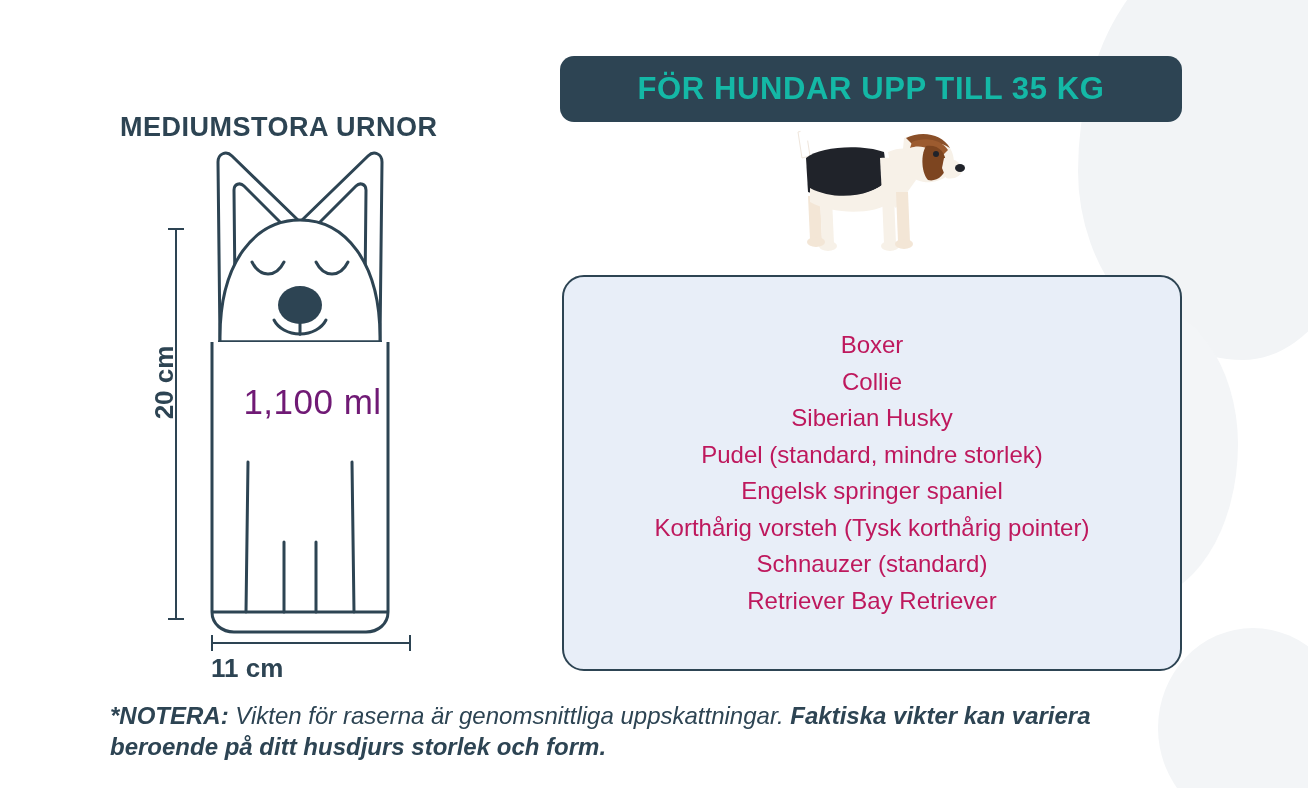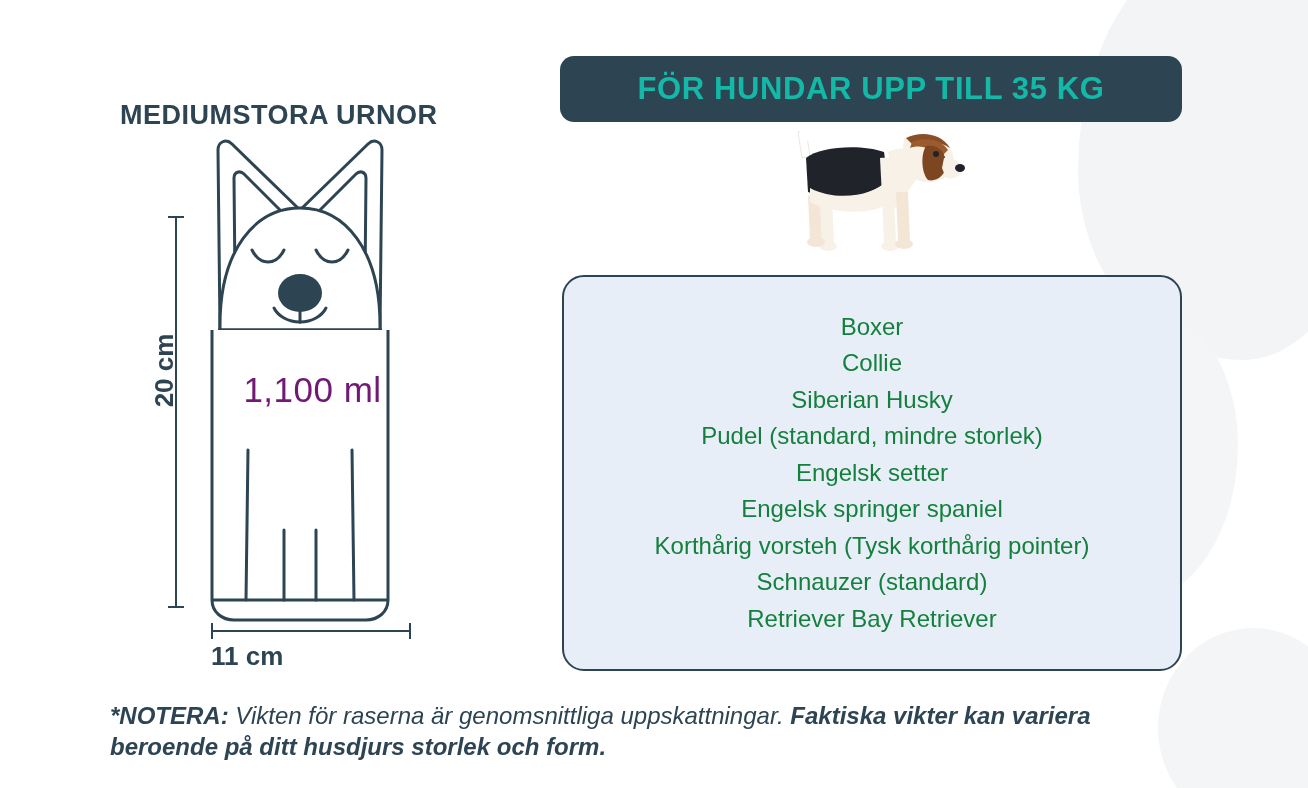--- a/index.html
+++ b/index.html
@@ -55,21 +55,21 @@
     position: relative;
     z-index: 2;
     width: 100%;
     height: 100%;
   }
 
   
   .left-panel {
     position: absolute;
     left: 0;
-    top: 0;
+    top: 12px;
     width: 540px;
     height: 700px;
   }
   .left-title {
     position: absolute;
     left: 120px;
     top: 100px;
     font-size: 27px;
     font-weight: bold;
     letter-spacing: 0.5px;
@@ -192,21 +192,21 @@
     border-radius: 22px;
     display: flex;
     flex-direction: column;
     align-items: center;
     justify-content: center;
     box-sizing: border-box;
     padding: 8px 14px;
   }
   .breed-item {
     font-size: 24px;
-    color: #15803d;
+    color: #be185d;
     line-height: 36.5px;
     text-align: center;
     white-space: nowrap;
   }
 
   
   .footnote {
     position: absolute;
     left: 110px;
     top: 700px;
@@ -315,21 +315,20 @@
 
         <circle cx="160" cy="36" r="3" fill="#20232a"></circle>
       </svg>
     </div>
 
     <div class="breeds-box">
       <div class="breed-item">Boxer</div>
       <div class="breed-item">Collie</div>
       <div class="breed-item">Siberian Husky</div>
       <div class="breed-item">Pudel (standard, mindre storlek)</div>
-      <div class="breed-item">Engelsk setter</div>
       <div class="breed-item">Engelsk springer spaniel</div>
       <div class="breed-item">Korthårig vorsteh (Tysk korthårig pointer)</div>
       <div class="breed-item">Schnauzer (standard)</div>
       <div class="breed-item">Retriever Bay Retriever</div>
     </div>
 
     <div class="footnote">
       <b>*NOTERA:</b><span> Vikten för raserna är genomsnittliga uppskattningar. </span><b>Faktiska vikter kan variera beroende på ditt husdjurs storlek och form.</b>
     </div>
 

